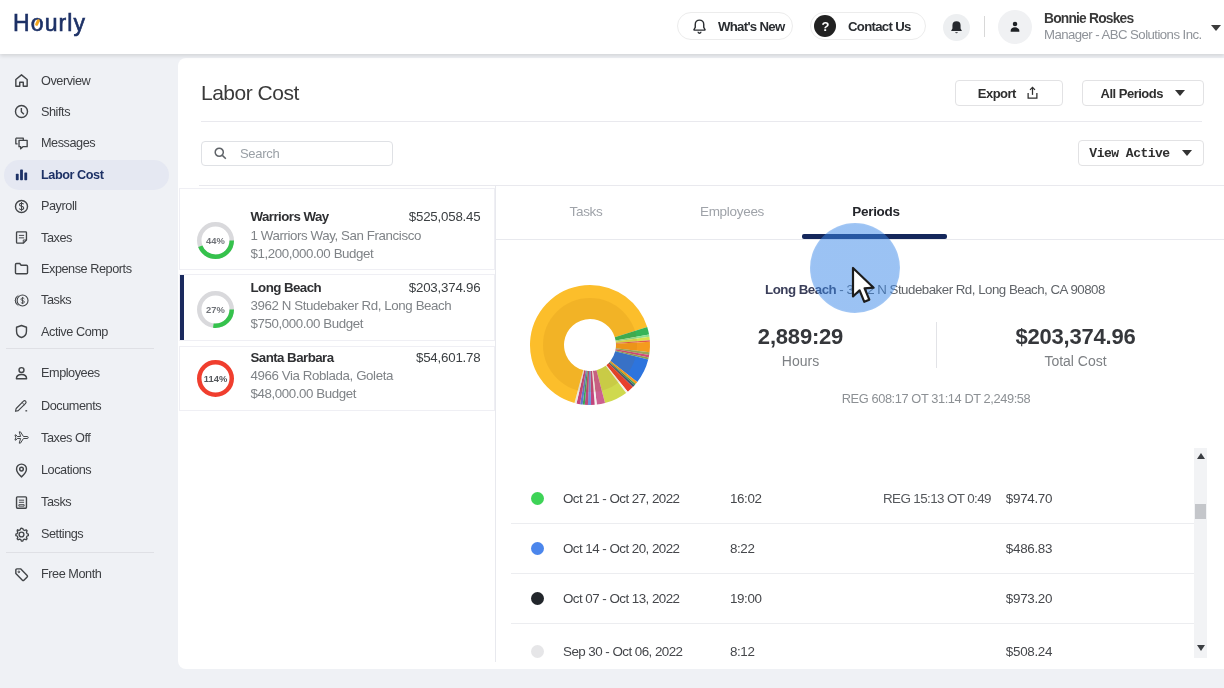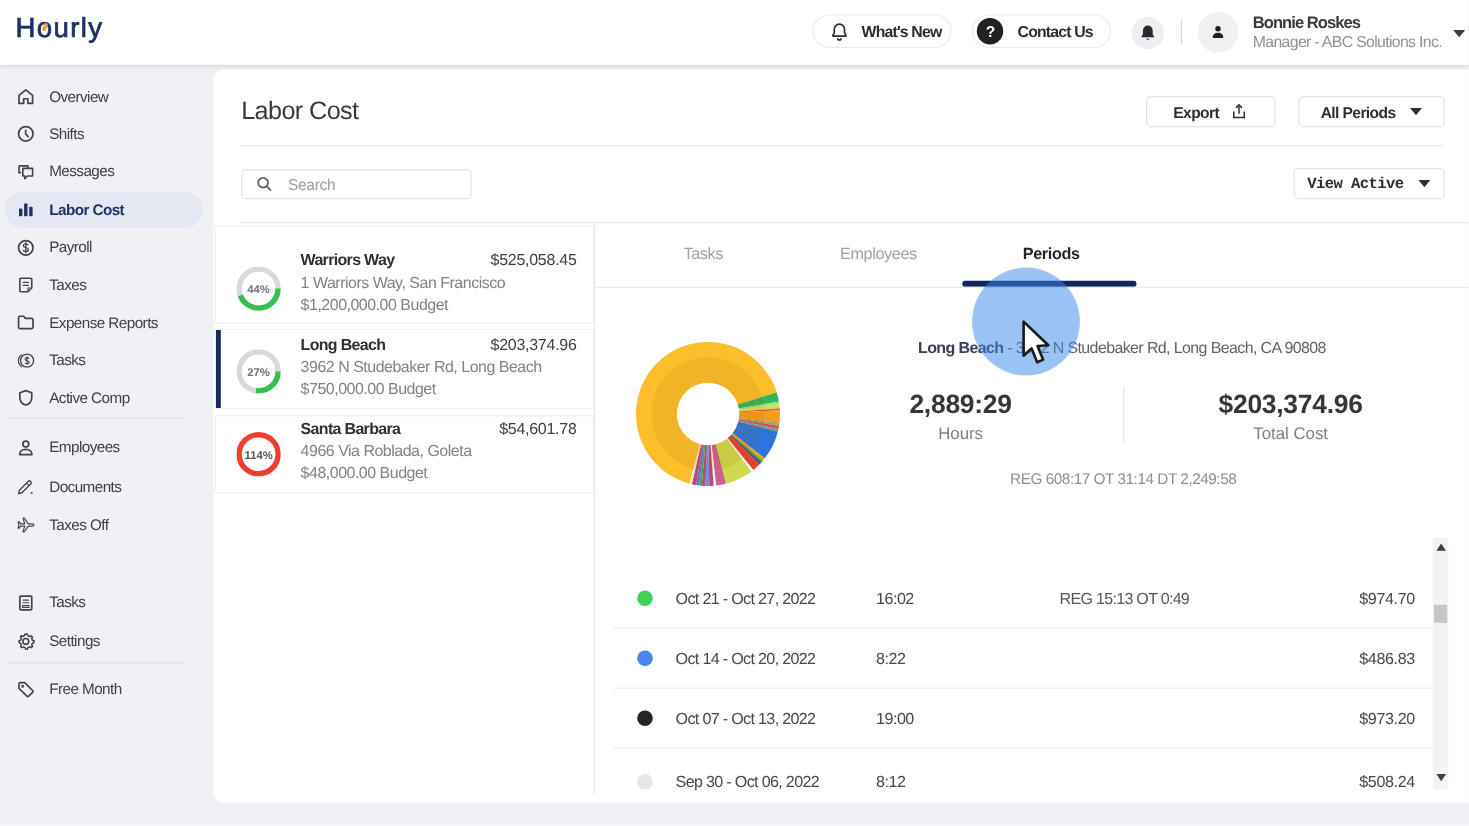--- a/index.html
+++ b/index.html
@@ -81,21 +81,21 @@
   #regline { position:absolute; left:558px; top:333px; width:400px; text-align:center; font-size:12.8px; color:#8c9094; letter-spacing:-0.4px; }
 
   
   #thead { position:absolute; left:335px; top:390px; width:681px; height:28px; background:#edeff3; border-radius:4px 4px 0 0; }
   .thlb { position:absolute; top:9px; font-size:9.8px; font-weight:bold; letter-spacing:-0.5px; color:#5f6368; }
   .row { position:absolute; left:333px; width:683px; height:50px; border-bottom:1px solid #ecedf0; }
   .dot { position:absolute; left:20px; top:18px; width:13px; height:13px; border-radius:50%; }
   .rdate { position:absolute; left:52px; top:17px; font-size:13.4px; color:#45474b; letter-spacing:-0.55px; }
   .rhours { position:absolute; left:219px; top:17px; width:145px; font-size:13.4px; color:#45474b; letter-spacing:-0.4px; }
   .rreg { position:absolute; left:372px; top:17px; font-size:13.4px; color:#55585c; letter-spacing:-0.6px; }
-  .rcost { position:absolute; left:368px; top:17px; width:300px; text-align:right; font-size:13.4px; color:#45474b; letter-spacing:-0.3px; }
+  .rcost { position:absolute; left:368px; top:17px; width:300px; text-align:center; font-size:13.4px; color:#45474b; letter-spacing:-0.3px; }
 
   
   #sbar { position:absolute; left:1016px; top:390px; width:13px; height:210px; background:#f2f3f5; }
   #sthumb { position:absolute; left:1px; top:56px; width:11px; height:15px; background:#c4c6ca; }
   .sarrow { position:absolute; left:2.5px; width:0; height:0; border-left:4px solid transparent; border-right:4px solid transparent; }
 
   
   #halo { position:absolute; left:632px; top:165px; width:90px; height:90px; border-radius:50%;
           background:radial-gradient(circle, rgba(56,134,232,0.50) 0 68%, rgba(56,134,232,0) 97%); z-index:10; }
 </style>
@@ -213,20 +213,27 @@
         <path d="M12.5 7.5l3.7 3.7" stroke-width="1.3"></path>
         <path d="M17.5 19.5h2.5" stroke-width="1.8"></path>
       </svg>
       <span class="lb">Documents</span>
     </div>
 <div class="sitem" style="top:367.8px;">
       <svg class="ic" viewBox="0 0 24 24" fill="none" stroke="#424548" stroke-width="1.4">
         <path d="M21.5 12a1.4 1.4 0 0 1-1.4 1.4h-5.3L10.5 20H8.8l1.9-6.6H6l-1.7 2.2H2.8l1.1-3.6-1.1-3.6h1.5L6 10.6h4.7L8.8 4h1.7l4.3 6.6h5.3A1.4 1.4 0 0 1 21.5 12z" stroke-linejoin="round"></path>
       </svg>
       <span class="lb">Taxes Off</span>
+    </div>
+<div class="sitem" style="top:400.0px;">
+      <svg class="ic" viewBox="0 0 24 24" fill="none" stroke="#424548" stroke-width="2">
+        <path d="M12 3a7 7 0 0 1 7 7c0 5-7 11-7 11S5 15 5 10a7 7 0 0 1 7-7z"></path>
+        <circle cx="12" cy="10" r="2.6"></circle>
+      </svg>
+      <span class="lb">Locations</span>
     </div>
 <div class="sitem" style="top:432.2px;">
       <svg class="ic" viewBox="0 0 24 24" fill="none" stroke="#424548" stroke-width="2">
         <rect x="5" y="4" width="14" height="16" rx="1.2"></rect>
         <path d="M8.3 8.7h7.4M8.3 11.7h7.4" stroke-width="1.4"></path>
         <path d="M8.3 15h7.4v2.2H8.3z" stroke-width="1.3"></path>
       </svg>
       <span class="lb">Tasks</span>
     </div>
 <div class="sitem" style="top:464.4px;">

